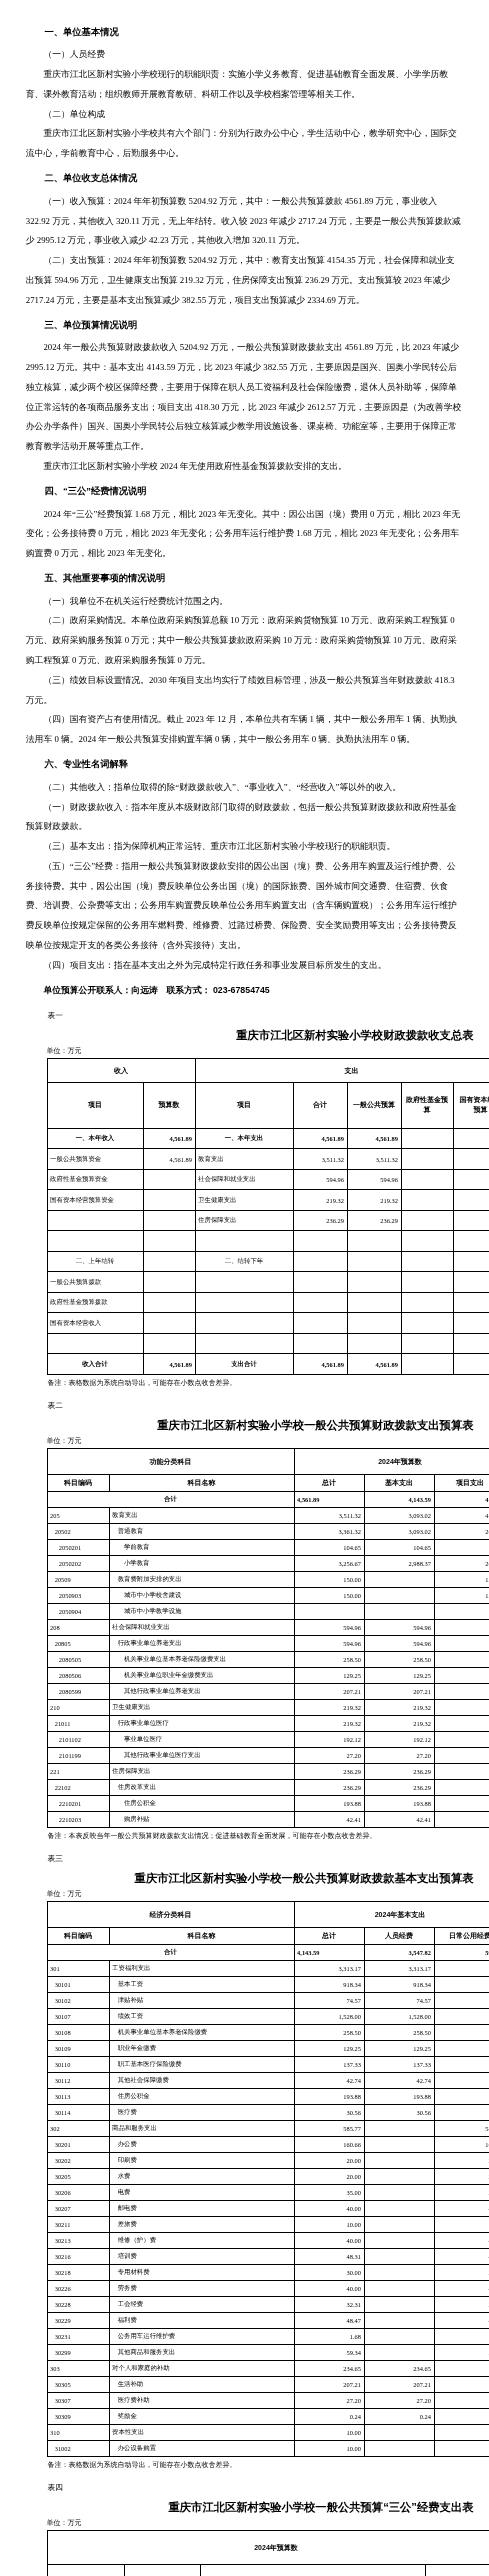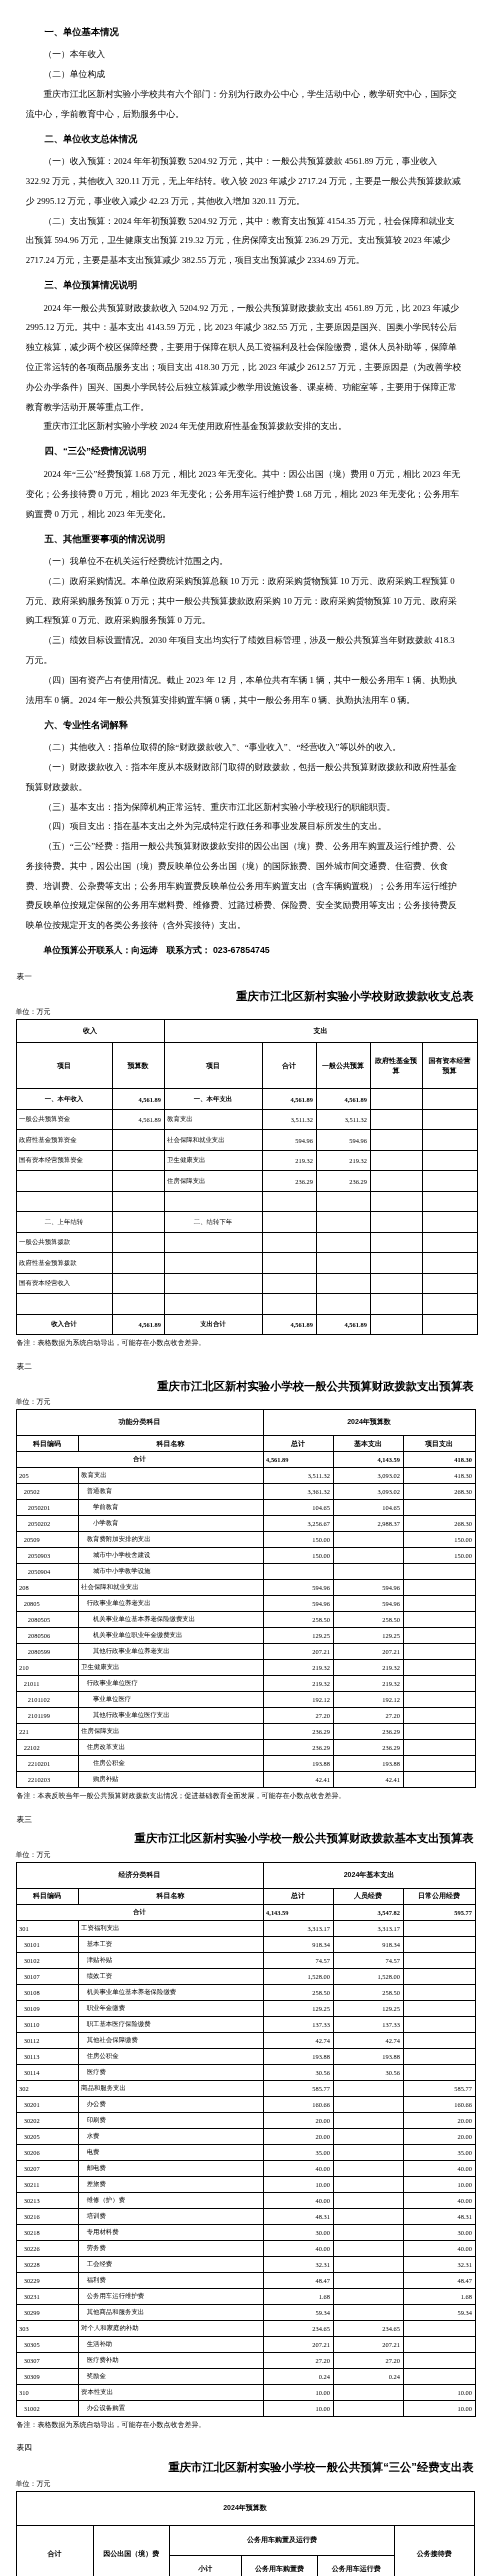--- a/index.html
+++ b/index.html
@@ -2,21 +2,21 @@
 <html lang="zh" style="font-size:8.2px"><head>
 <meta charset="utf-8">
 <style>
   html,body{margin:0;padding:0;background:#fff;}
   body{width:489px;min-height:4049px;font-family:"Liberation Serif","DejaVu Serif",serif;color:#000;}
   .page{box-sizing:border-box;width:489px;padding:17.5px 15.5px 41px 15.5px;}
   .textpart{padding:0 10.3px;}
   .sec-h{font-family:"Liberation Sans","DejaVu Sans",sans-serif;font-weight:bold;font-size:9.3px;line-height:2.1;text-indent:2em;margin:5.2px 0 3.1px 0;}
   .sec-p{font-size:8.8px;line-height:2.25;text-indent:2em;margin:0;}
   .sec-b{font-family:"Liberation Sans","DejaVu Sans",sans-serif;font-weight:bold;font-size:8.8px;line-height:2.3;text-indent:2em;margin:4.1px 0 0 0;}
-  .tblock{margin-top:9.3px;}
+  .tblock{margin-top:9.3px;margin-left:31px;}
   .ttag{font-size:7.7px;line-height:1.8;margin:3.1px 0 1px 1px;}
   .ttitle{text-align:right;font-family:"Liberation Sans","DejaVu Sans",sans-serif;font-weight:bold;font-size:11.3px;line-height:1.6;margin:3.1px 0 2.1px 0;}
   .tunit{text-align:left;font-size:7px;margin:2.1px 2.1px 2.1px 0;}
   .tnote{font-size:7px;line-height:1.7;margin:3.1px 0 1px 1px;}
   table.tbl{width:459px;margin:0 auto;border-collapse:collapse;table-layout:fixed;}
   table.tbl th,table.tbl td{border:0.5px solid #000;padding:1px 2.6px;overflow:hidden;word-break:break-all;}
   table.tbl{border:1px solid #000;}
   table.tbl th{font-family:"Liberation Sans","DejaVu Sans",sans-serif;font-weight:bold;font-size:7px;text-align:center;vertical-align:middle;}
   table.tbl td{font-size:6.4px;vertical-align:middle;}
   .c{text-align:center !important;}
@@ -42,42 +42,43 @@
   .t4 thead tr:nth-child(2) th{height:27px;}
   .t4 thead tr:nth-child(3) th{height:24px;}
 </style>
 </head>
 <body>
 
 <div class="page">
 
   <div class="textpart">
       <div class="sec-h">一、单位基本情况</div>
-      <div class="sec-p">（一）本年收入</div>
+      <div class="sec-p">（一）人员经费</div>
+      <div class="sec-p">重庆市江北区新村实验小学校现行的职能职责：实施小学义务教育、促进基础教育全面发展、小学学历教育、课外教育活动；组织教师开展教育教研、科研工作以及学校档案管理等相关工作。</div>
       <div class="sec-p">（二）单位构成</div>
       <div class="sec-p">重庆市江北区新村实验小学校共有六个部门：分别为行政办公中心，学生活动中心，教学研究中心，国际交流中心，学前教育中心，后勤服务中心。</div>
       <div class="sec-h">二、单位收支总体情况</div>
       <div class="sec-p">（一）收入预算：2024 年年初预算数 5204.92 万元，其中：一般公共预算拨款 4561.89 万元，事业收入 322.92 万元，其他收入 320.11 万元，无上年结转。收入较 2023 年减少 2717.24 万元，主要是一般公共预算拨款减少 2995.12 万元，事业收入减少 42.23 万元，其他收入增加 320.11 万元。</div>
       <div class="sec-p">（二）支出预算：2024 年年初预算数 5204.92 万元，其中：教育支出预算 4154.35 万元，社会保障和就业支出预算 594.96 万元，卫生健康支出预算 219.32 万元，住房保障支出预算 236.29 万元。支出预算较 2023 年减少 2717.24 万元，主要是基本支出预算减少 382.55 万元，项目支出预算减少 2334.69 万元。</div>
       <div class="sec-h">三、单位预算情况说明</div>
       <div class="sec-p">2024 年一般公共预算财政拨款收入 5204.92 万元，一般公共预算财政拨款支出 4561.89 万元，比 2023 年减少 2995.12 万元。其中：基本支出 4143.59 万元，比 2023 年减少 382.55 万元，主要原因是国兴、国奥小学民转公后独立核算，减少两个校区保障经费，主要用于保障在职人员工资福利及社会保险缴费，退休人员补助等，保障单位正常运转的各项商品服务支出；项目支出 418.30 万元，比 2023 年减少 2612.57 万元，主要原因是（为改善学校办公办学条件）国兴、国奥小学民转公后独立核算减少教学用设施设备、课桌椅、功能室等，主要用于保障正常教育教学活动开展等重点工作。</div>
       <div class="sec-p">重庆市江北区新村实验小学校 2024 年无使用政府性基金预算拨款安排的支出。</div>
       <div class="sec-h">四、“三公”经费情况说明</div>
       <div class="sec-p">2024 年“三公”经费预算 1.68 万元，相比 2023 年无变化。其中：因公出国（境）费用 0 万元，相比 2023 年无变化；公务接待费 0 万元，相比 2023 年无变化；公务用车运行维护费 1.68 万元，相比 2023 年无变化；公务用车购置费 0 万元，相比 2023 年无变化。</div>
       <div class="sec-h">五、其他重要事项的情况说明</div>
       <div class="sec-p">（一）我单位不在机关运行经费统计范围之内。</div>
       <div class="sec-p">（二）政府采购情况。本单位政府采购预算总额 10 万元：政府采购货物预算 10 万元、政府采购工程预算 0 万元、政府采购服务预算 0 万元；其中一般公共预算拨款政府采购 10 万元：政府采购货物预算 10 万元、政府采购工程预算 0 万元、政府采购服务预算 0 万元。</div>
       <div class="sec-p">（三）绩效目标设置情况。2030 年项目支出均实行了绩效目标管理，涉及一般公共预算当年财政拨款 418.3 万元。</div>
       <div class="sec-p">（四）国有资产占有使用情况。截止 2023 年 12 月，本单位共有车辆 1 辆，其中一般公务用车 1 辆、执勤执法用车 0 辆。2024 年一般公共预算安排购置车辆 0 辆，其中一般公务用车 0 辆、执勤执法用车 0 辆。</div>
       <div class="sec-h">六、专业性名词解释</div>
       <div class="sec-p">（二）其他收入：指单位取得的除“财政拨款收入”、“事业收入”、“经营收入”等以外的收入。</div>
       <div class="sec-p">（一）财政拨款收入：指本年度从本级财政部门取得的财政拨款，包括一般公共预算财政拨款和政府性基金预算财政拨款。</div>
       <div class="sec-p">（三）基本支出：指为保障机构正常运转、重庆市江北区新村实验小学校现行的职能职责。</div>
+      <div class="sec-p">（五）“三公”经费：指用一般公共预算财政拨款安排的因公出国（境）费、公务用车购置及运行维护费、公务接待费。其中，因公出国（境）费反映单位公务出国（境）的国际旅费、国外城市间交通费、住宿费、伙食费、培训费、公杂费等支出；公务用车购置费反映单位公务用车购置支出（含车辆购置税）；公务用车运行维护费反映单位按规定保留的公务用车燃料费、维修费、过路过桥费、保险费、安全奖励费用等支出；公务接待费反映单位按规定开支的各类公务接待（含外宾接待）支出。</div>
       <div class="sec-p">（四）项目支出：指在基本支出之外为完成特定行政任务和事业发展目标所发生的支出。</div>
-      <div class="sec-p">（五）“三公”经费：指用一般公共预算财政拨款安排的因公出国（境）费、公务用车购置及运行维护费、公务接待费。其中，因公出国（境）费反映单位公务出国（境）的国际旅费、国外城市间交通费、住宿费、伙食费、培训费、公杂费等支出；公务用车购置费反映单位公务用车购置支出（含车辆购置税）；公务用车运行维护费反映单位按规定保留的公务用车燃料费、维修费、过路过桥费、保险费、安全奖励费用等支出；公务接待费反映单位按规定开支的各类公务接待（含外宾接待）支出。</div>
       <div class="sec-b">单位预算公开联系人：向远涛　联系方式： 023-67854745</div>
     </div>
 
   <div class="tblock">
     <div class="ttag">表一</div>
     <div class="ttitle">重庆市江北区新村实验小学校财政拨款收支总表</div>
     <div class="tunit">单位：万元</div>
     <table class="tbl t1">
       <colgroup>
           <col style="width:96px">

